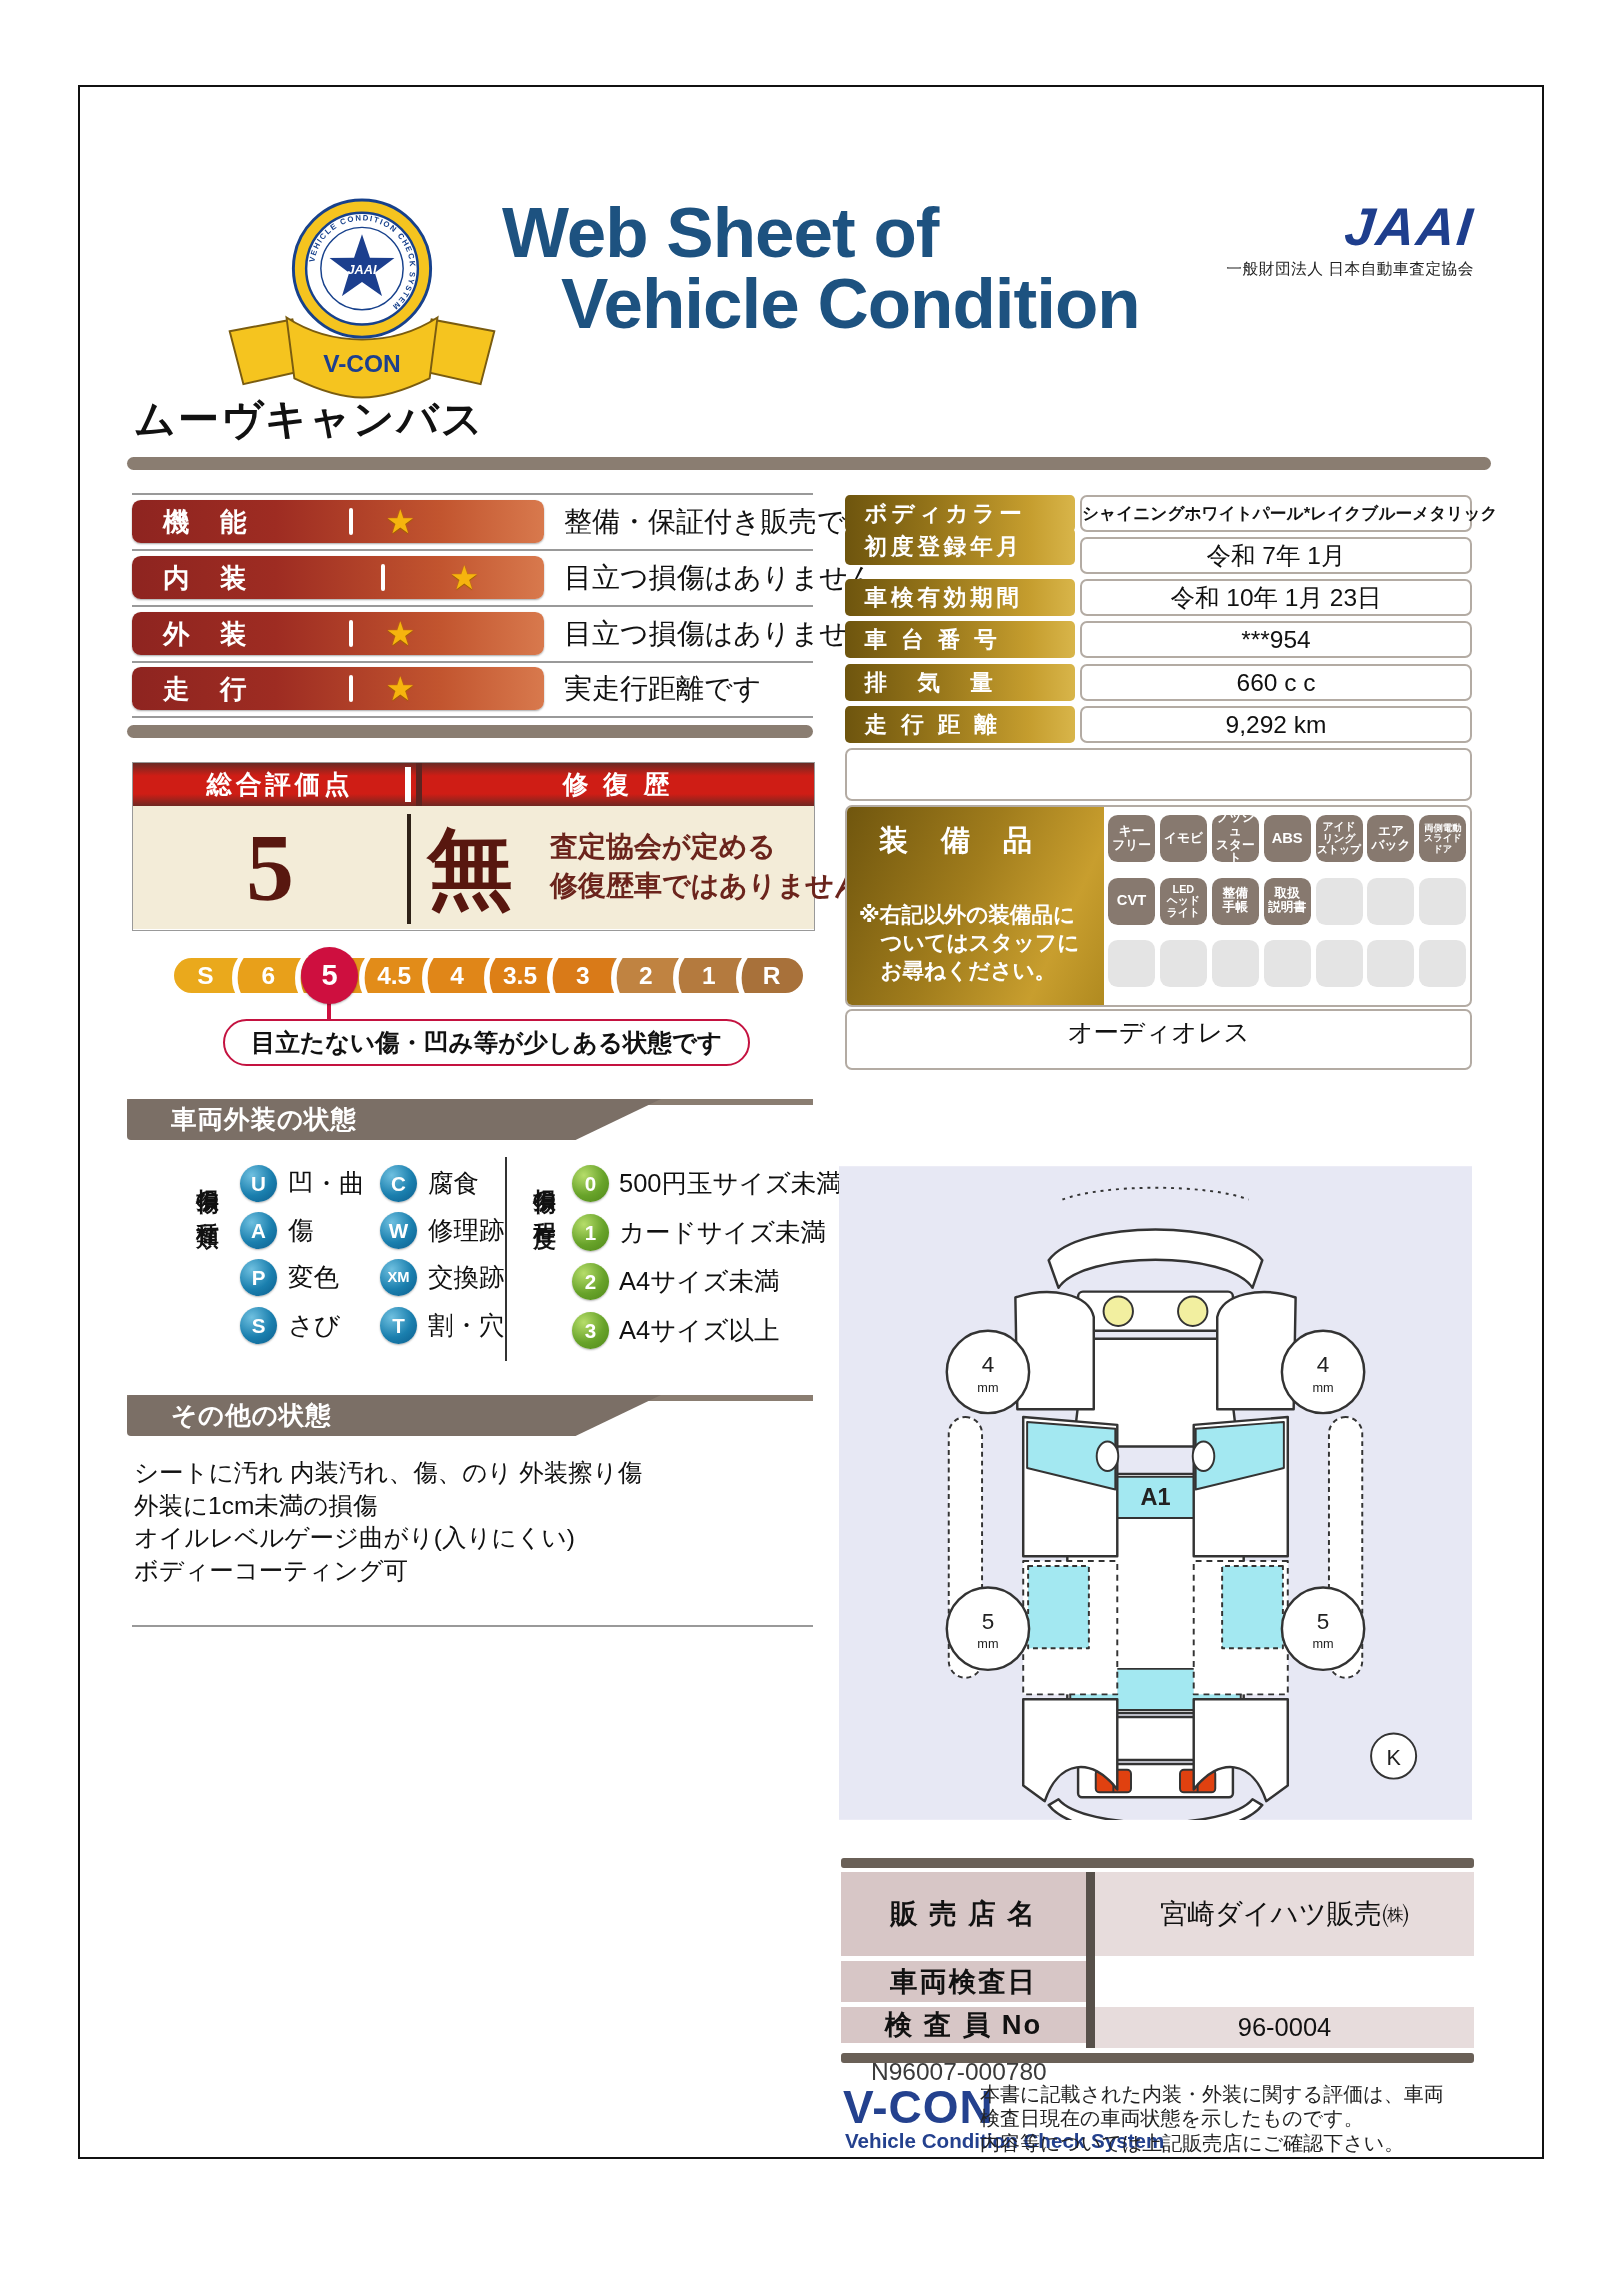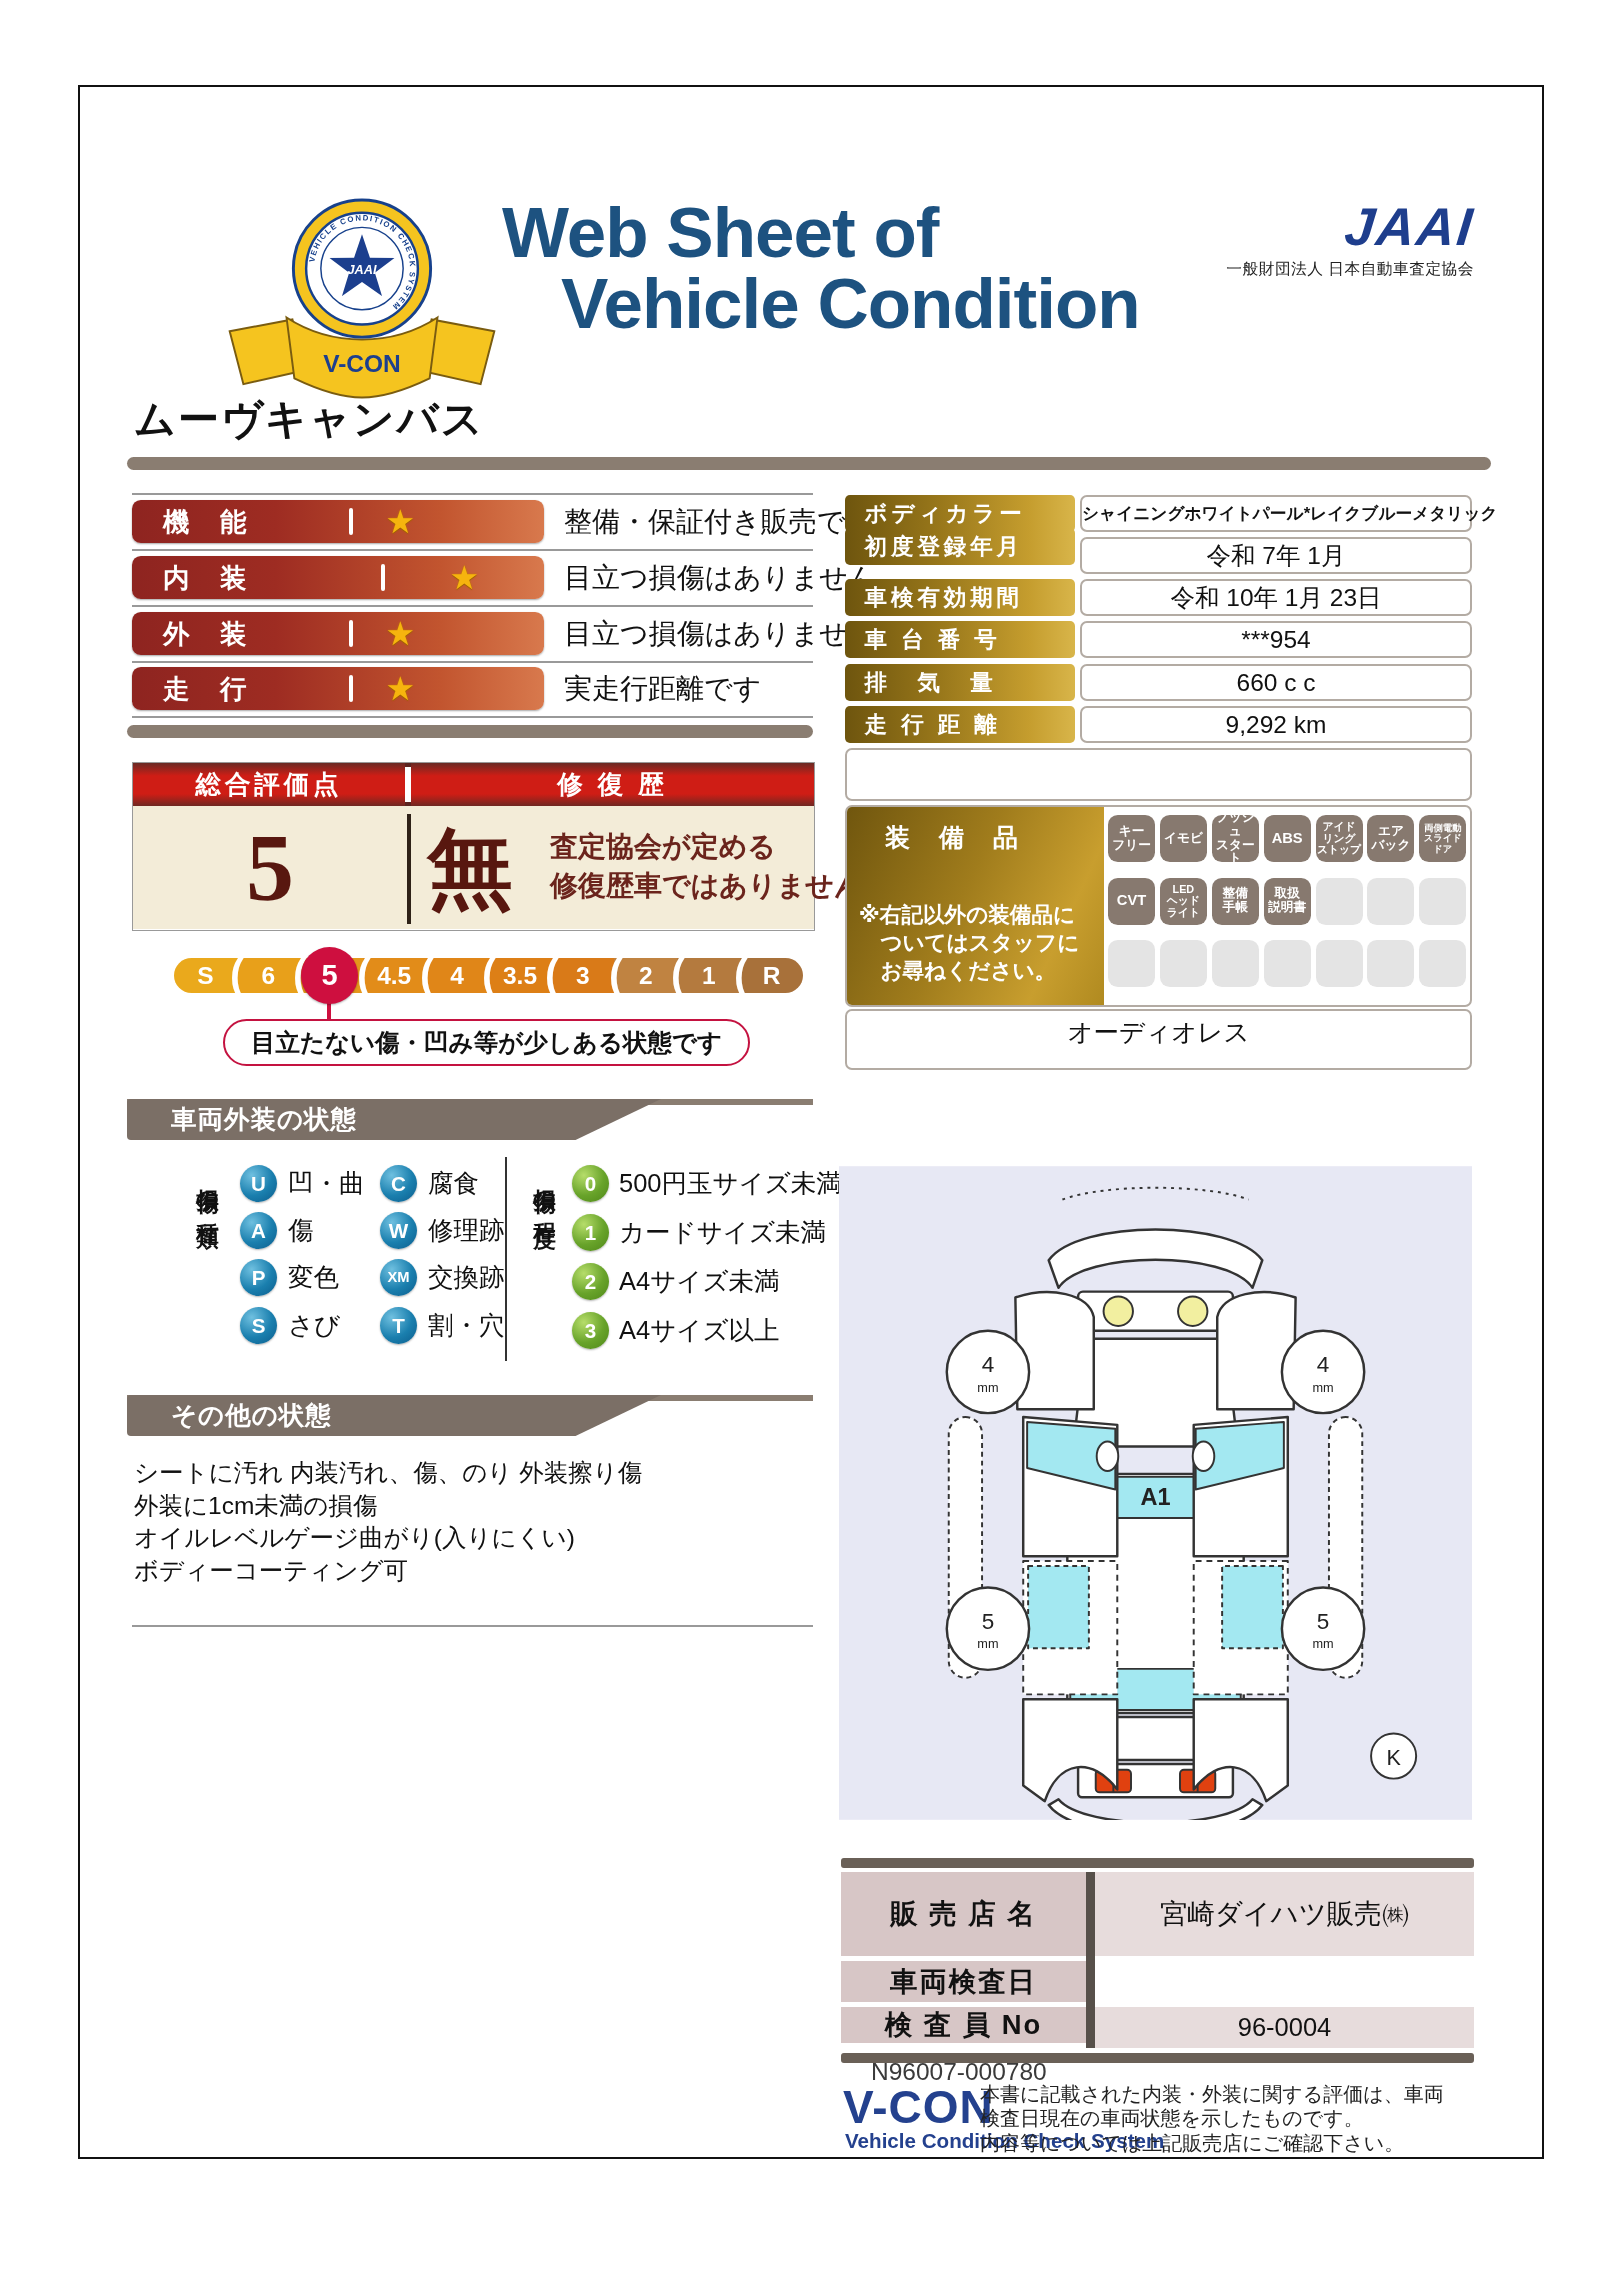--- a/index.html
+++ b/index.html
@@ -63,21 +63,21 @@
 
   
   .glabel{height:37px;border-radius:4.9px;background:linear-gradient(90deg,#6e550e,#97761a 40%,#c59d2e 80%,#d8b54a);color:#fff;font-size:22.5px;font-weight:bold;line-height:37px;padding-left:19.6px;letter-spacing:3.9px;white-space:nowrap;}
   .gval{height:33px;background:#fff;border:2px solid #b3aba3;border-radius:6.9px;text-align:center;line-height:33px;font-size:24.5px;color:#111;white-space:nowrap;}
   .gval.small{font-size:16.7px;font-weight:bold;}
   .whitebox{background:#fff;border:2px solid #b3aba3;border-radius:6.9px;}
 
   
   .equip-panel{left:845px;top:805px;width:623px;height:198px;border:2px solid #b3aba3;border-radius:6.9px;background:#fff;overflow:hidden;}
   .equip-gold{position:absolute;left:0;top:0;width:257px;height:100%;background:linear-gradient(115deg,#70560e,#a07c1c 45%,#c89e2e 78%,#b08a20);}
-  .equip-label{position:absolute;left:38px;top:13.7px;color:#fff;font-size:25px;font-weight:bold;letter-spacing:2px;}
+  .equip-label{position:absolute;left:32px;top:13.7px;color:#fff;font-size:29px;font-weight:bold;letter-spacing:2px;}
   .equip-note{position:absolute;left:11.8px;top:94px;color:#fff;font-size:21.6px;font-weight:bold;line-height:28px;white-space:nowrap;}
   .badges{left:1108px;top:815px;width:365px;display:grid;grid-template-columns:repeat(7,47px);grid-auto-rows:47px;column-gap:4.9px;row-gap:15.7px;}
   .badge{border-radius:9.8px;background:#87796f;color:#fff;font-weight:bold;font-size:12.7px;line-height:1.08;display:flex;align-items:center;justify-content:center;text-align:center;white-space:pre-line;}
   .badge[data-on="false"]{background:#e4e4e4;}
   .badge.b-md{font-size:14.7px;}
   .badge.b-sm{font-size:10.8px;}
   .badge.b-xs{font-size:9.3px;}
   .audio-box{left:845px;top:1009px;width:623px;height:53px;background:#fff;border:2px solid #b3aba3;border-radius:6.9px;text-align:center;font-size:25.5px;padding-top:3.9px;color:#111;}
 
   
@@ -158,21 +158,21 @@
     <span class="rlabel">走　行</span>
     <span class="rdiv"></span>
     <span class="rstar">★</span>
   </div>
   <div class="abs rdesc" style="left:564px;top:667px;">実走行距離です</div>
 
   <div class="abs taupe" style="left:127px;top:725px;width:686px;height:12.7px;"></div>
 
   <div class="abs ov-panel">
     <div class="ov-head">
-      <div class="ov-cell" style="width:272px;">総合評価点</div>
+      <div class="ov-cell" style="width:272px;padding-left:11px;">総合評価点</div>
       <div class="ov-cell" style="flex:1;margin-left:5.9px;">修 復 歴</div>
     </div>
     <div class="ov-wdiv"></div>
     <div class="ov-body"></div>
     <div class="ov-bdiv"></div>
     <div class="score5">5</div>
     <div class="mu">無</div>
     <div class="ov-note" style="left:417px;top:65px;">査定協会が定める</div>
     <div class="ov-note" style="left:417px;top:104px;">修復歴車ではありません</div>
   </div>

